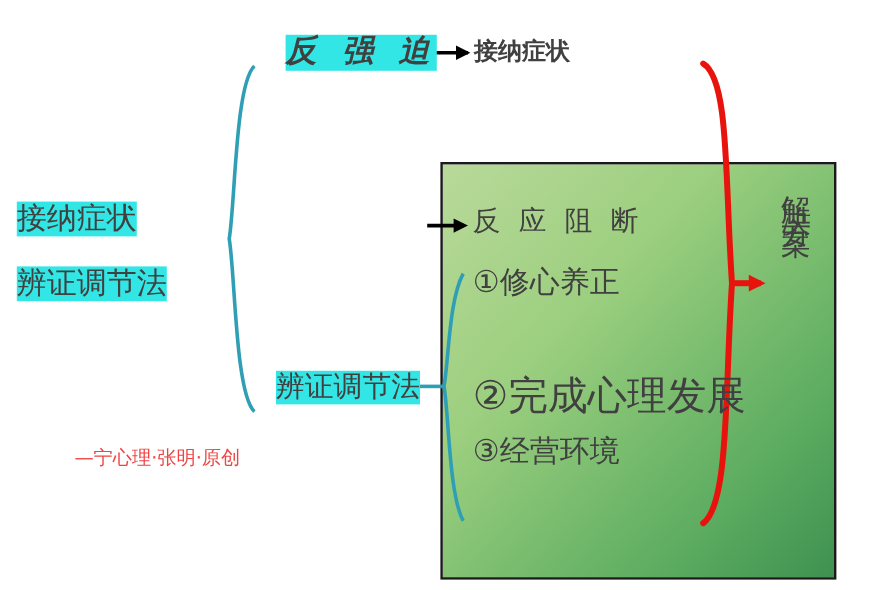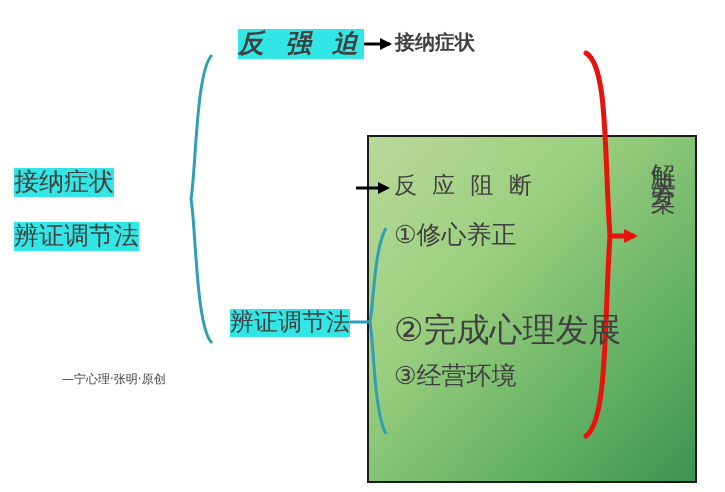--- a/index.html
+++ b/index.html
@@ -109,22 +109,22 @@
     top: 144px;
     font-size: 25px;
     writing-mode: vertical-rl;
     text-orientation: upright;
     line-height: 1.55;
     letter-spacing: 8px;
   }
   .credit {
     left: 62px;
     top: 373px;
-    font-size: 12px;
-    color: #404040;
+    font-size: 16px;
+    color: #ef4444;
   }
 </style>
 </head>
 <body>
 
 <div id="canvas">
 
   <div class="green-box"></div>
 
   <svg class="overlay" viewBox="0 0 725 492">

